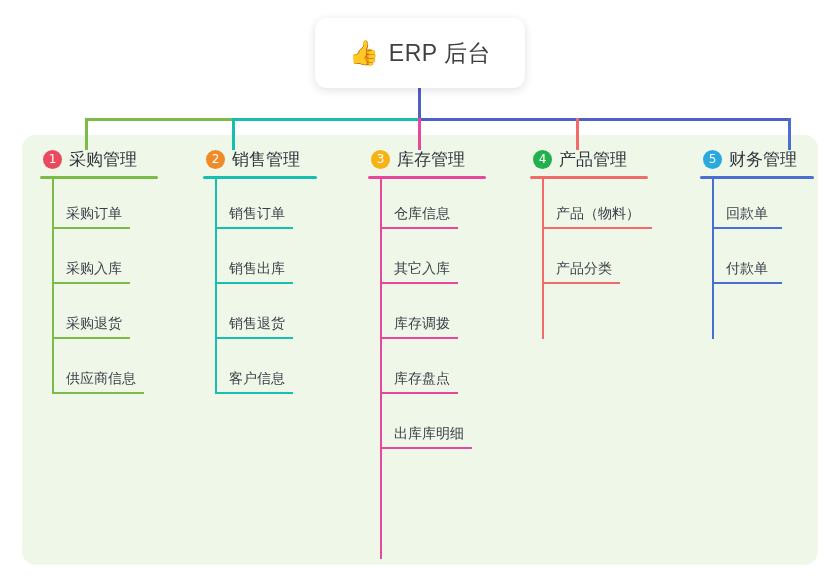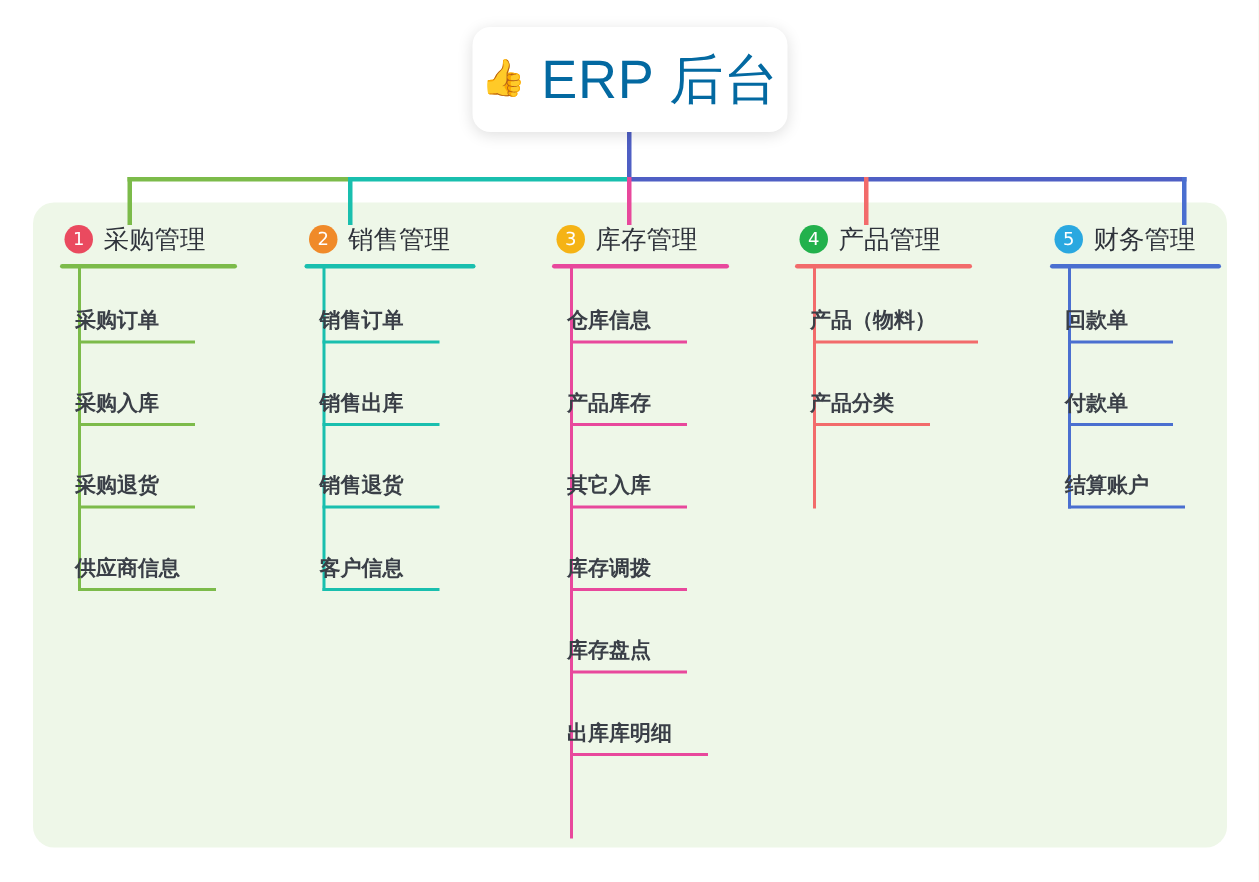--- a/index.html
+++ b/index.html
@@ -27,21 +27,21 @@
     width:210px;height:70px;
     background:#ffffff;
     border-radius:12px;
     box-shadow:0 2px 10px rgba(0,0,0,0.13);
     display:flex;align-items:center;justify-content:center;
     gap:10px;
     box-sizing:border-box;
   }
   .root-emoji{font-size:24px;line-height:1;}
   .root-label{
-    font-size:36px;color:#0369a1;letter-spacing:.5px;
+    font-size:23px;color:#404040;letter-spacing:.5px;
     white-space:nowrap;
   }
 
   
   .wires{position:absolute;left:0;top:0;width:839px;height:588px;pointer-events:none;}
 
   
   .col{position:absolute;top:146px;}
   .col-head{
     position:relative;
@@ -70,24 +70,23 @@
   .leaves{position:relative;margin-top:6px;}
   .spine{
     position:absolute;left:12px;top:0;width:2px;
   }
   .leaf{
     position:relative;
     height:55px;
   }
   .leaf-text{
     position:absolute;
-    left:10px;bottom:10px;
+    left:26px;bottom:10px;
     font-size:14px;color:#3a3f47;
     white-space:nowrap;
-    font-weight:bold;
   }
   .leaf-rule{
     position:absolute;
     left:12px;bottom:4px;
     height:2px;
   }
 </style>
 </head>
 <body>
 
@@ -174,24 +173,20 @@
           <span class="head-label">库存管理</span>
           <span class="head-rule" style="width: 118px; background: rgb(232, 72, 156);"></span>
         </div>
         <div class="leaves">
           <span class="spine" style="background: rgb(232, 72, 156); height: 381px;"></span>
           <div class="leaf">
             <span class="leaf-text">仓库信息</span>
             <span class="leaf-rule" style="width: 78px; background: rgb(232, 72, 156);"></span>
           </div>
           <div class="leaf">
-            <span class="leaf-text">产品库存</span>
-            <span class="leaf-rule" style="width: 78px; background: rgb(232, 72, 156);"></span>
-          </div>
-          <div class="leaf">
             <span class="leaf-text">其它入库</span>
             <span class="leaf-rule" style="width: 78px; background: rgb(232, 72, 156);"></span>
           </div>
           <div class="leaf">
             <span class="leaf-text">库存调拨</span>
             <span class="leaf-rule" style="width: 78px; background: rgb(232, 72, 156);"></span>
           </div>
           <div class="leaf">
             <span class="leaf-text">库存盘点</span>
             <span class="leaf-rule" style="width: 78px; background: rgb(232, 72, 156);"></span>
@@ -229,21 +224,17 @@
         <div class="leaves">
           <span class="spine" style="background: rgb(74, 111, 208); height: 161px;"></span>
           <div class="leaf">
             <span class="leaf-text">回款单</span>
             <span class="leaf-rule" style="width: 70px; background: rgb(74, 111, 208);"></span>
           </div>
           <div class="leaf">
             <span class="leaf-text">付款单</span>
             <span class="leaf-rule" style="width: 70px; background: rgb(74, 111, 208);"></span>
           </div>
-          <div class="leaf">
-            <span class="leaf-text">结算账户</span>
-            <span class="leaf-rule" style="width: 78px; background: rgb(74, 111, 208);"></span>
-          </div>
         </div>
       </div>
     </div>
 
 </div>
 
 </body></html>

